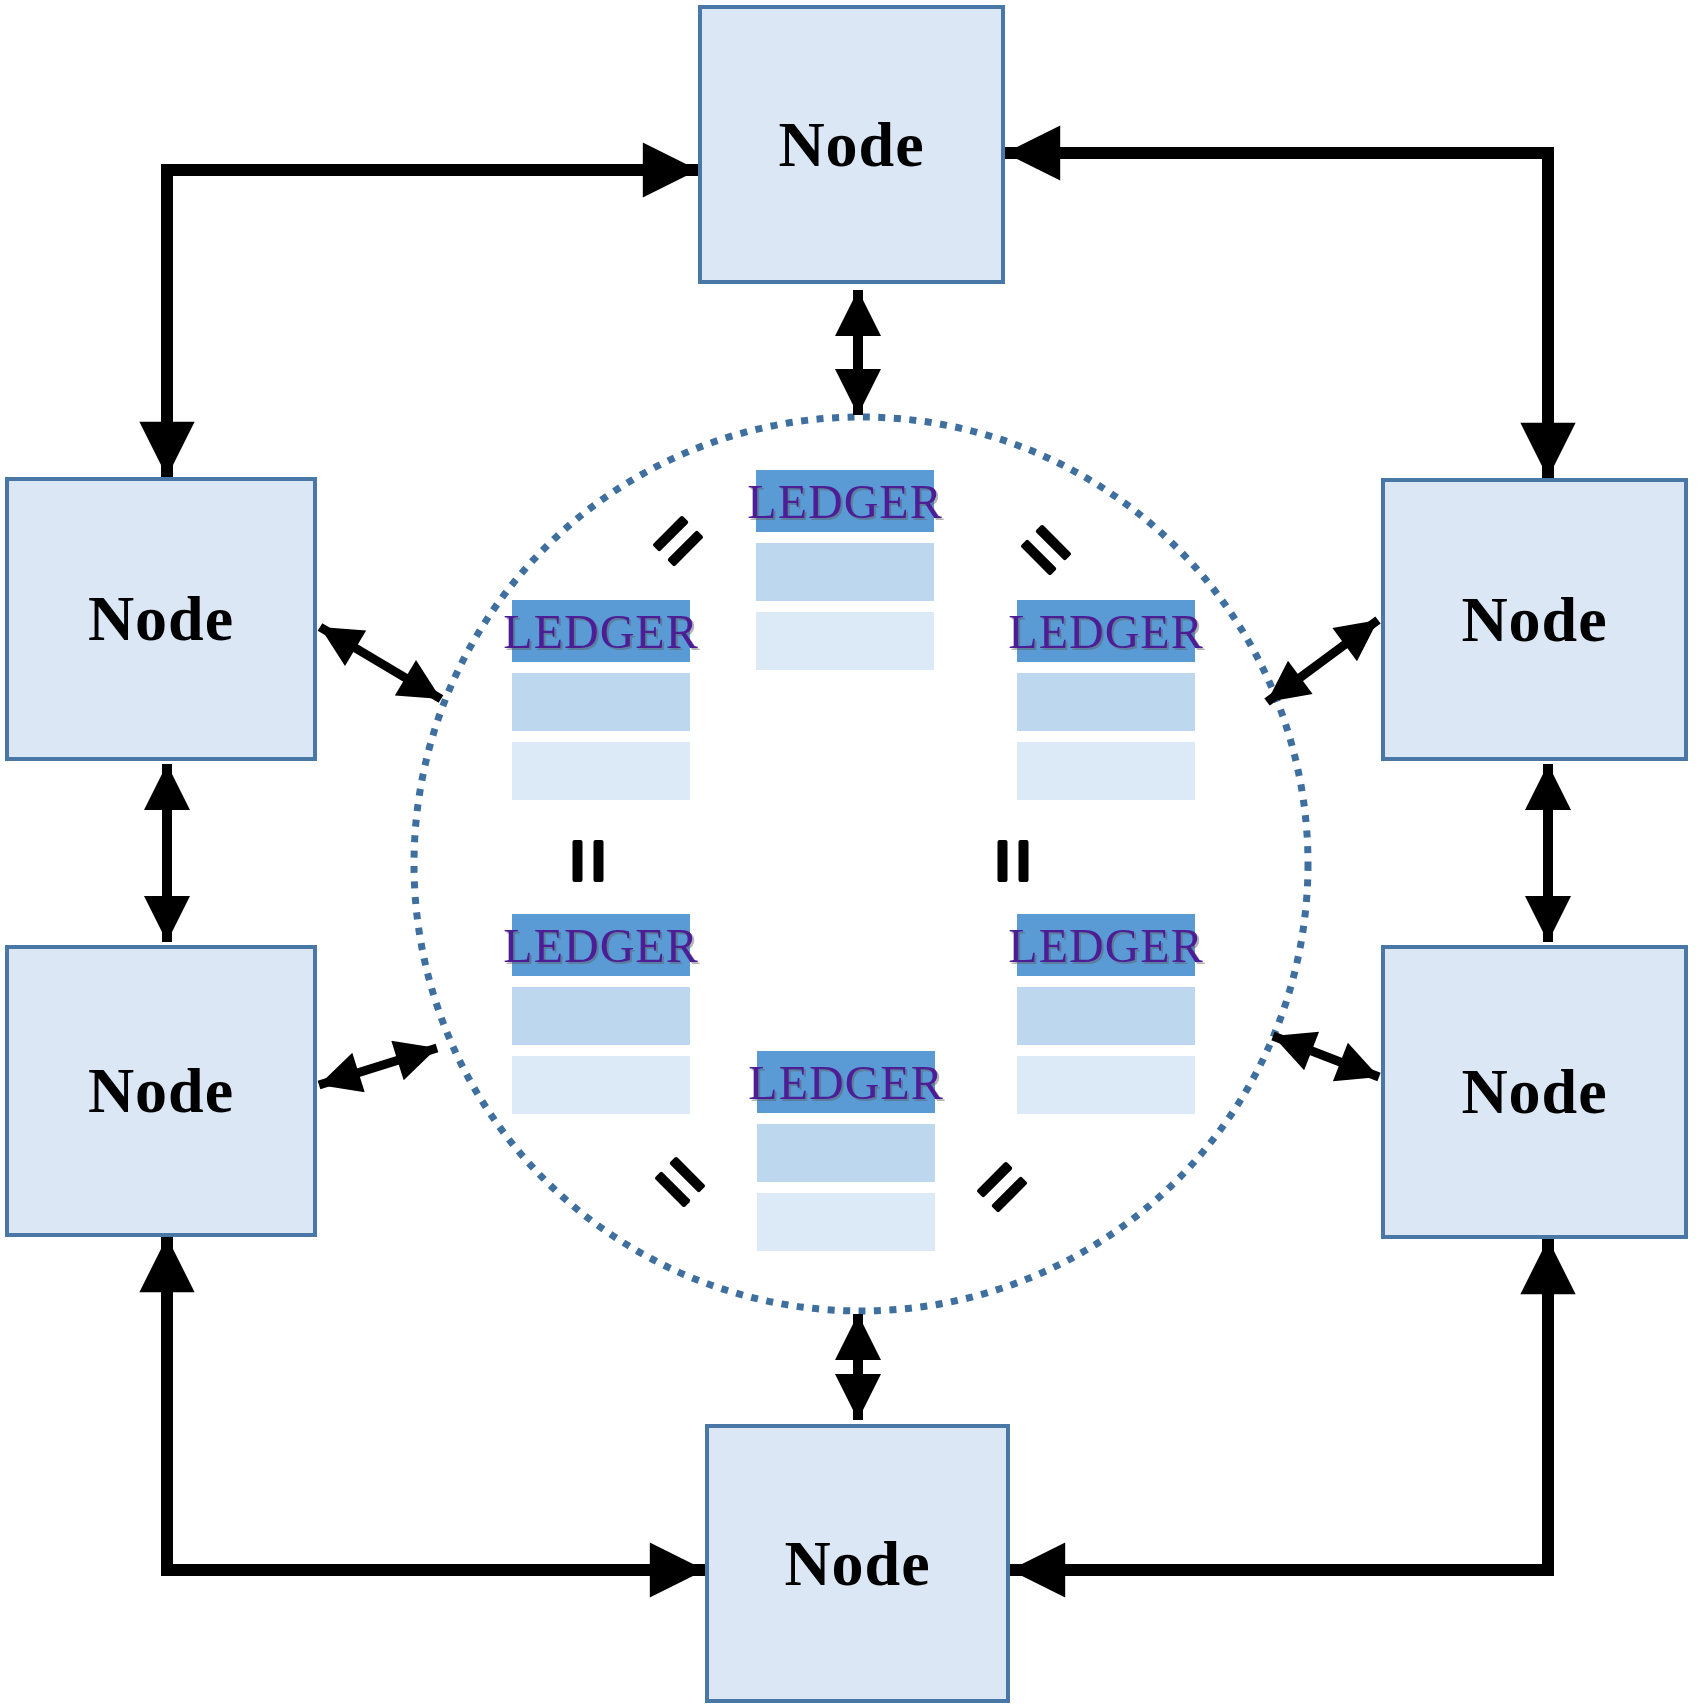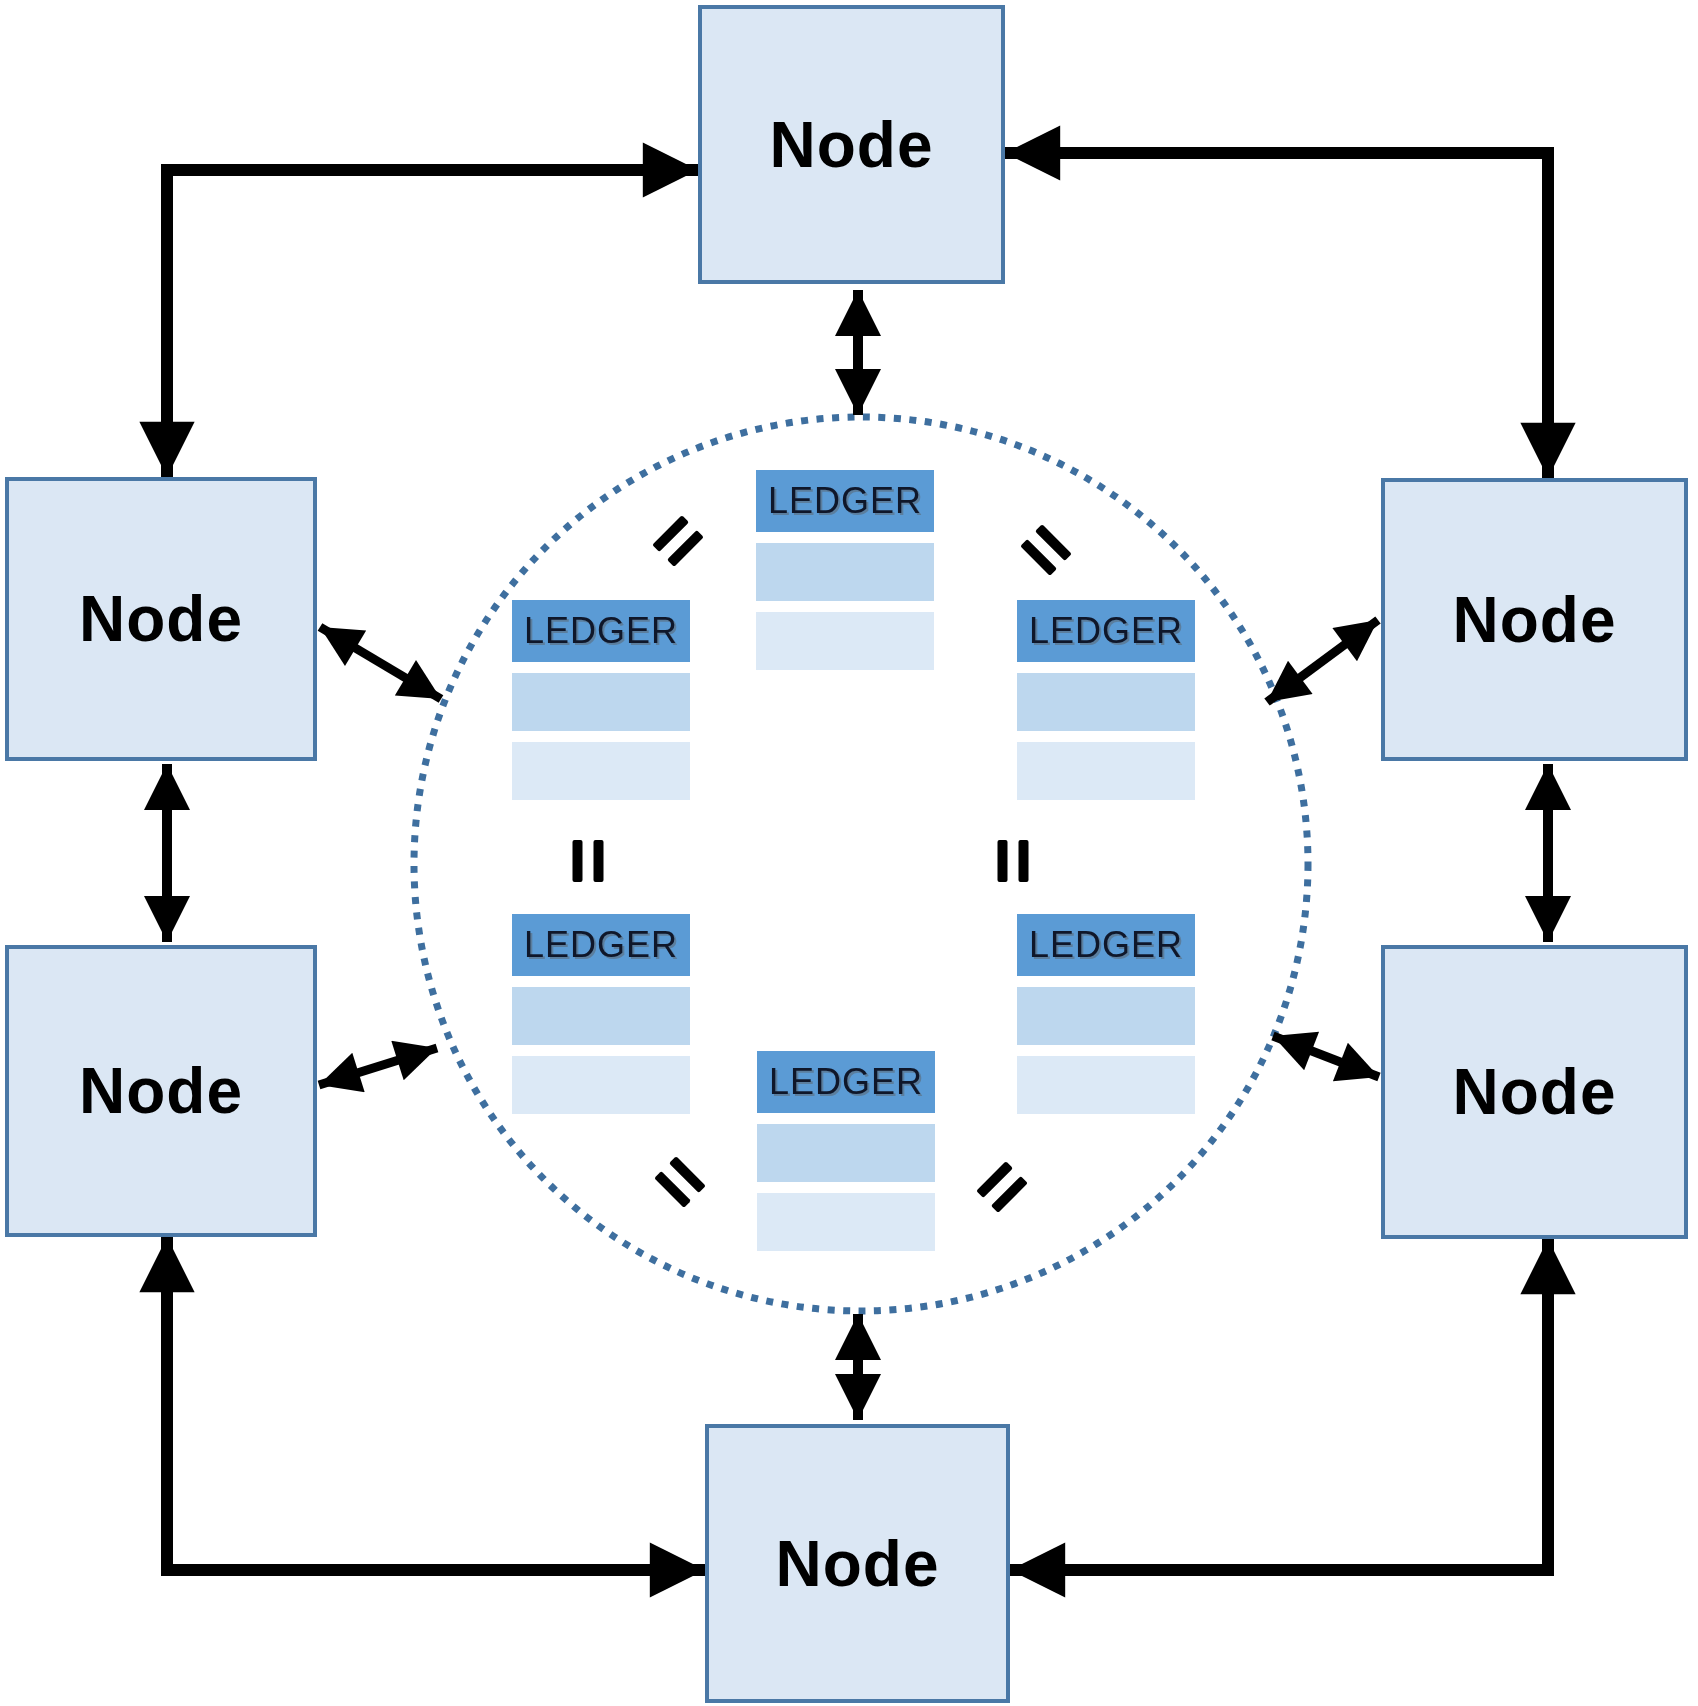--- a/index.html
+++ b/index.html
@@ -1,20 +1,20 @@
 <!DOCTYPE html>
 <html><head>
 <meta charset="utf-8">
 <style>
   html,body{margin:0;padding:0;background:#ffffff;}
   .canvas{
     position:relative;
     width:1698px;height:1706px;
     background:#ffffff;
-    font-family:Liberation Sans, sans-serif;
+    font-family:Liberation Serif, serif;
     overflow:hidden;
   }
   svg.links{position:absolute;left:0;top:0;width:1698px;height:1706px;}
 
   
   .node{
     position:absolute;
     background:#dbe7f4;
     border:4px solid #4a78a6;
     box-sizing:border-box;
@@ -26,23 +26,23 @@
   .n-top        {left:698px;  top:5px;    width:307px; height:279px;}
   .n-upper-left {left:5px;    top:477px;  width:312px; height:284px;}
   .n-upper-right{left:1381px; top:478px;  width:307px; height:283px;}
   .n-lower-left {left:5px;    top:945px;  width:312px; height:292px;}
   .n-lower-right{left:1381px; top:945px;  width:307px; height:294px;}
   .n-bottom     {left:705px;  top:1424px; width:305px; height:279px;}
 
   
   .ledger{position:absolute;width:178px;}
   .ledger-header{
-    height:62px;background:#5b9bd5;color:#0f172a;
+    height:62px;background:#5b9bd5;color:#4c1d95;
     display:flex;align-items:center;justify-content:center;
-    font-size:36px;letter-spacing:1px;
+    font-size:48px;letter-spacing:1px;
     text-shadow:2px 2px 0 rgba(90,90,90,0.45);
     margin-bottom:11px;
   }
   .ledger-row{height:58px;margin-bottom:11px;}
   .ledger-row.row1{background:#bdd7ee;}
   .ledger-row.row2{background:#dce9f6;margin-bottom:0;}
   .lg-top         {left:756px;  top:470px;}
   .lg-left        {left:512px;  top:600px;}
   .lg-right       {left:1017px; top:600px;}
   .lg-bottom-left {left:512px;  top:914px;}

